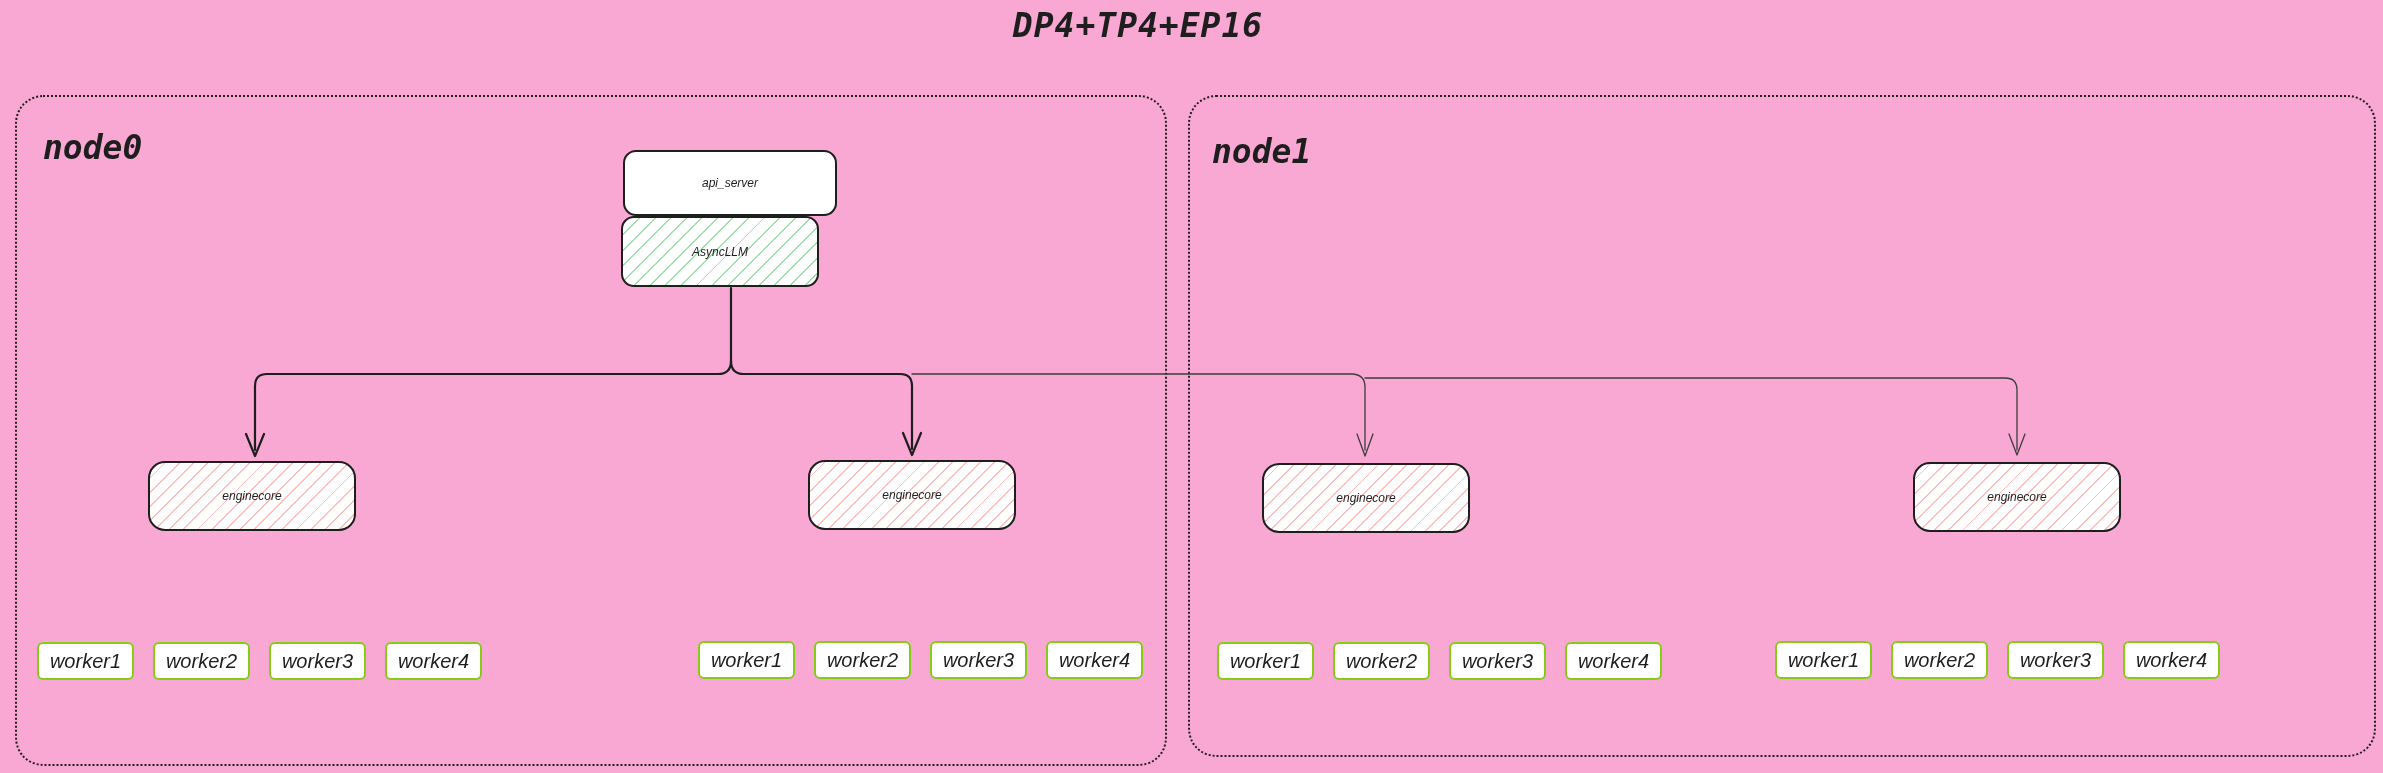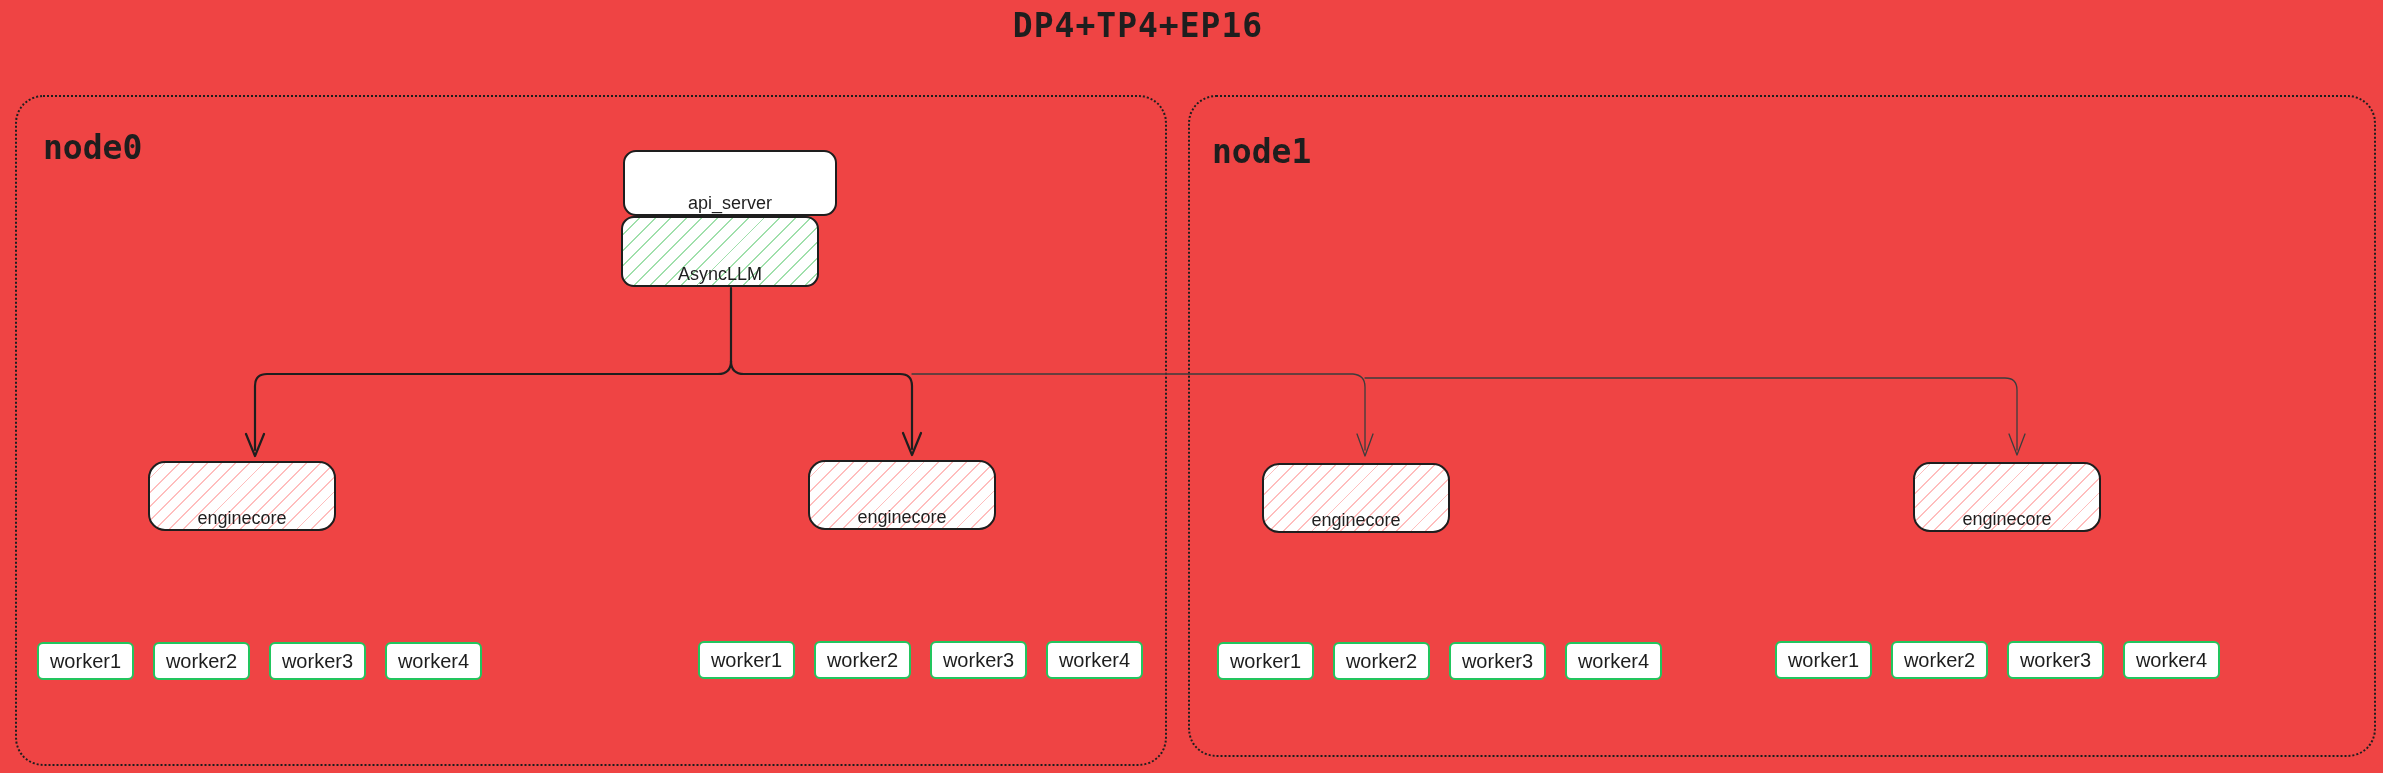--- a/index.html
+++ b/index.html
@@ -1,23 +1,24 @@
 <!DOCTYPE html>
 <html><head>
 <meta charset="utf-8">
 <style>
   html, body { margin: 0; padding: 0; background: #ffffff; }
   #canvas {
     position: relative;
     width: 2383px;
     height: 773px;
-    background: #ef4444;
+    background: #f9a8d4;
     font-family: "Liberation Sans", sans-serif;
     color: #1e1e1e;
     overflow: hidden;
+    font-style: italic;
   }
   .title {
     position: absolute;
     top: 6px;
     left: 1138px;
     transform: translateX(-50%);
     font-family: "DejaVu Sans Mono", monospace;
     font-size: 33px;
     font-weight: bold;
     letter-spacing: 1px;
@@ -39,54 +40,54 @@
     white-space: nowrap;
   }
   #node0-label { left: 43px;   top: 128px; }
   #node1-label { left: 1212px; top: 132px; }
   .box {
     position: absolute;
     box-sizing: border-box;
     border: 2.2px solid #1e1e1e;
     background: #ffffff;
     display: flex;
-    align-items: flex-end;
+    align-items: center;
     justify-content: center;
-    font-size: 18px;
+    font-size: 12px;
     white-space: nowrap;
   }
   #api-server-box { left: 623px; top: 150px; width: 214px; height: 66px; border-radius: 13px; }
   #asyncllm-box   { left: 621px; top: 216px; width: 198px; height: 71px; border-radius: 13px;
     background-image: repeating-linear-gradient(135deg,
       rgba(64,192,87,0.50) 0px, rgba(64,192,87,0.50) 1.4px,
       transparent 1.4px, transparent 11px);
   }
   .enginecore {
-    width: 188px; height: 70px; border-radius: 17px;
+    width: 208px; height: 70px; border-radius: 17px;
     background-image: repeating-linear-gradient(135deg,
       rgba(255,135,135,0.55) 0px, rgba(255,135,135,0.55) 1.3px,
       transparent 1.3px, transparent 10px);
   }
   #enginecore-0a { left: 148px;  top: 461px; }
   #enginecore-0b { left: 808px;  top: 460px; }
   #enginecore-1a { left: 1262px; top: 463px; }
   #enginecore-1b { left: 1913px; top: 462px; }
   .workers-row {
     position: absolute;
     display: flex;
     gap: 19px;
   }
   #workers-0a { left: 37px;   top: 642px; }
   #workers-0b { left: 698px;  top: 641px; }
   #workers-1a { left: 1217px; top: 642px; }
   #workers-1b { left: 1775px; top: 641px; }
   .worker {
     box-sizing: border-box;
     width: 97px; height: 38px;
-    border: 2px solid #22c55e;
+    border: 2px solid #84cc16;
     border-radius: 6px;
     background: #ffffff;
     display: flex;
     align-items: center;
     justify-content: center;
     font-size: 20px;
     white-space: nowrap;
   }
   #connectors {
     position: absolute;

